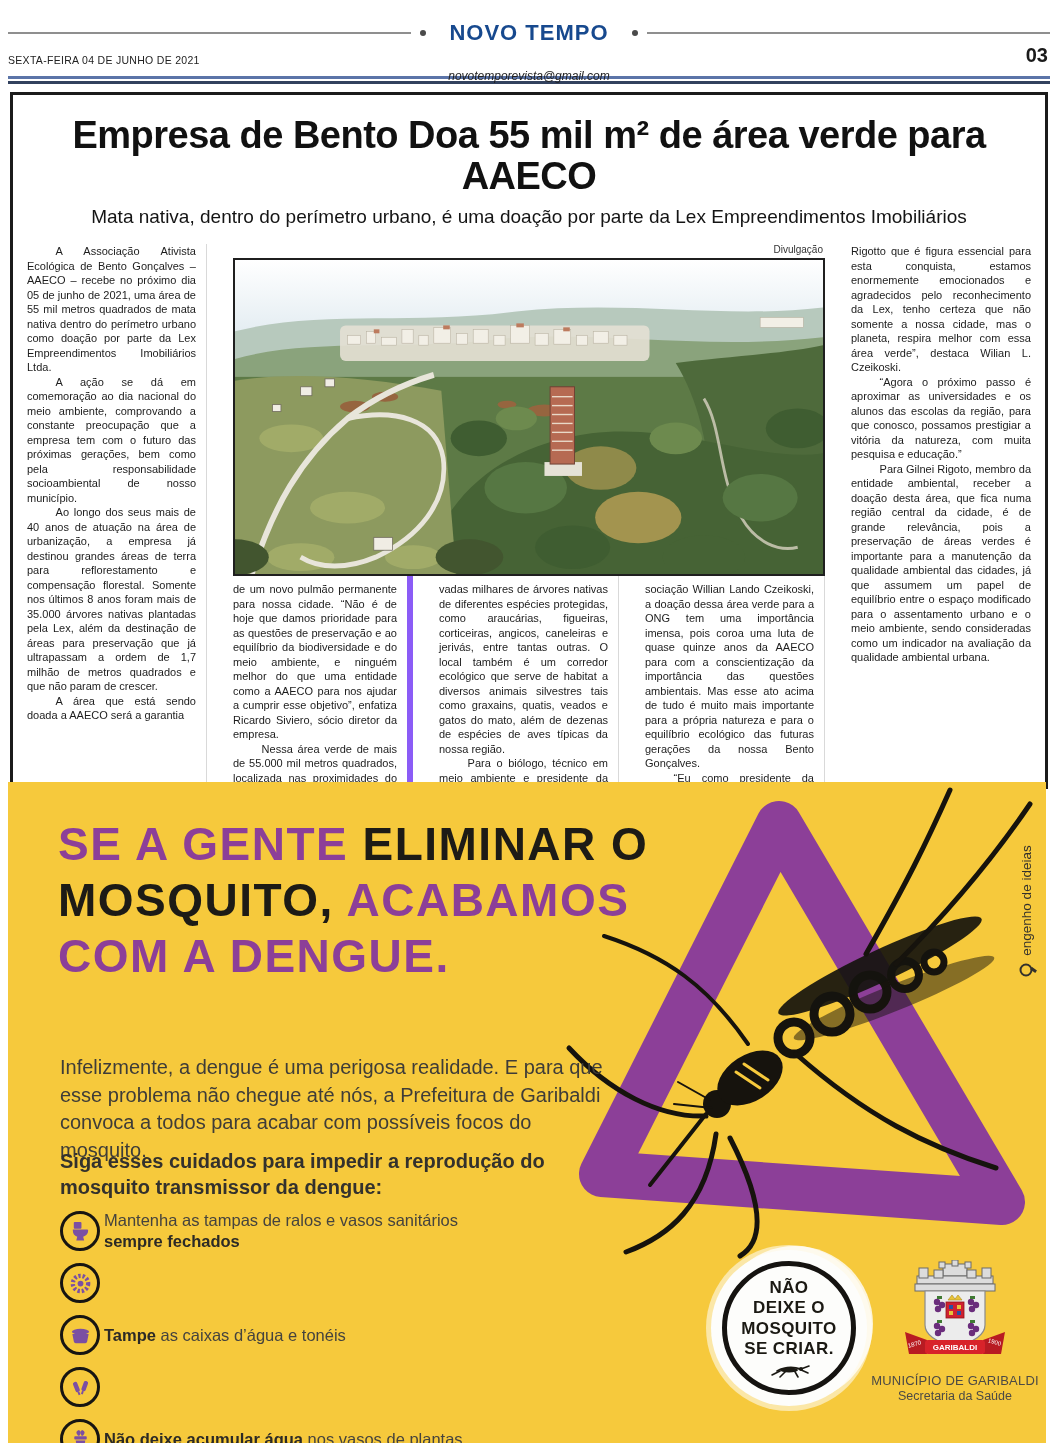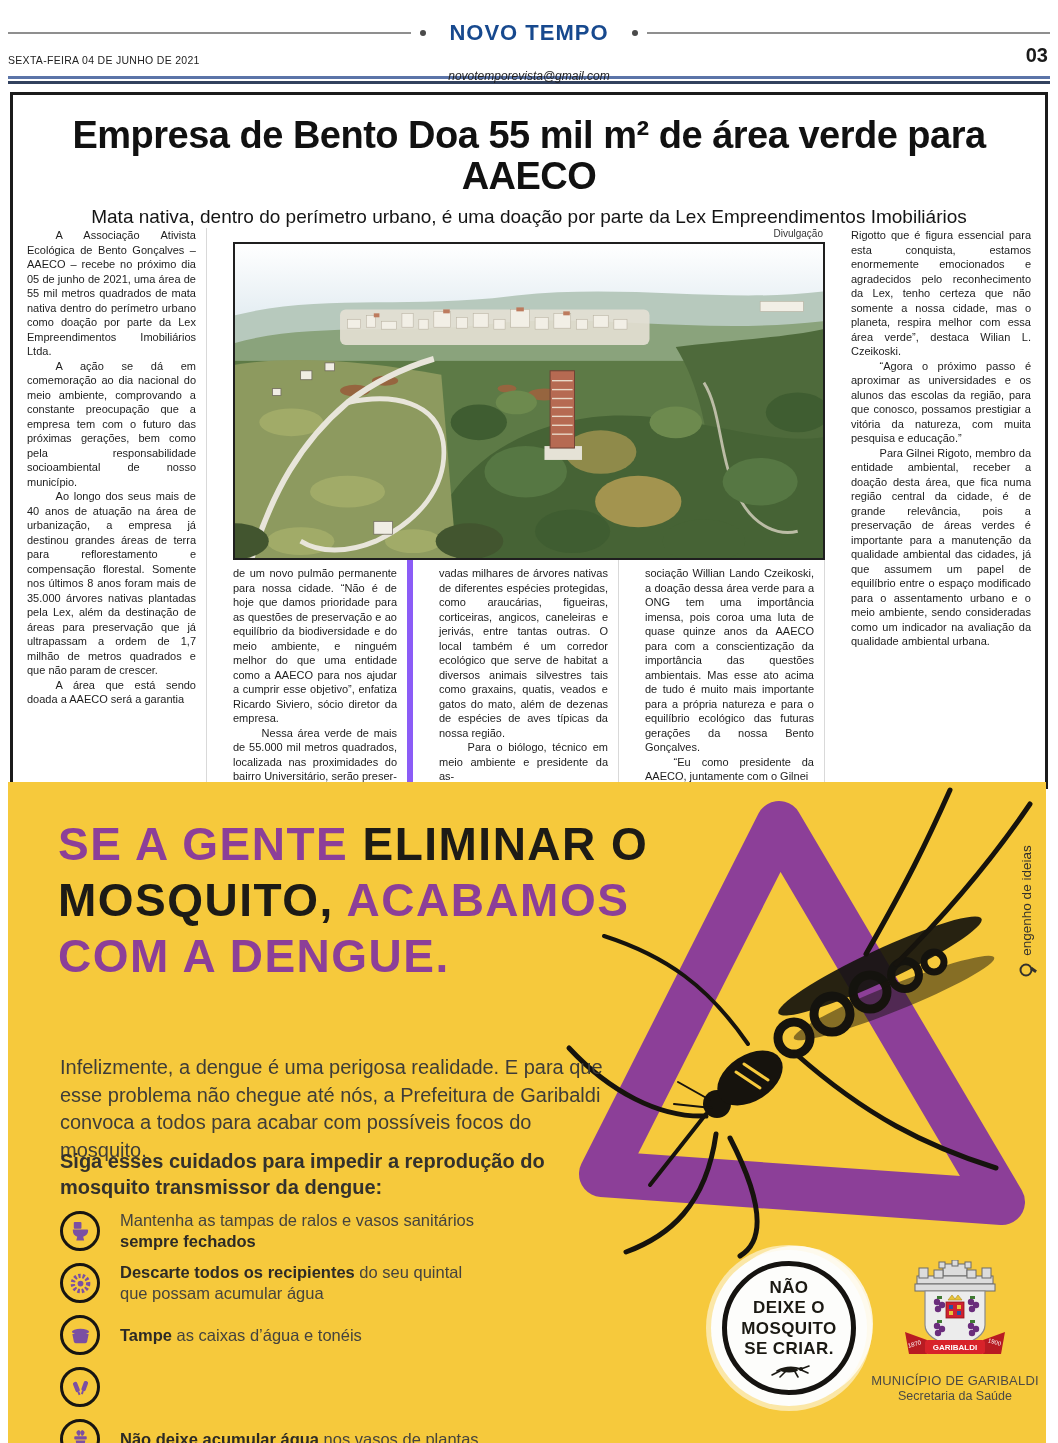--- a/index.html
+++ b/index.html
@@ -19,21 +19,21 @@
   .page-num { position:absolute; right:10px; top:-4px; font-size:20px; font-weight:bold; color:#1a1a1a; }
   .dbl-rule { margin:6px 8px 0 8px; }
   .dbl-rule .r1 { height:3px; background:#5b74a8; }
   .dbl-rule .r2 { height:2px; background:#fff; }
   .dbl-rule .r3 { height:3px; background:#32415e; }
 
   
   .article-box { margin:8px 10px 0 10px; border:3px solid #1b1b1b; height:697px; padding:12px 10px 8px 10px; background:#fff; }
   .headline { text-align:center; font-size:38px; font-weight:bold; letter-spacing:-.5px; color:#111; line-height:1.08;margin-top:8px; }
   .subhead { text-align:center; font-size:19px; color:#141414; margin-top:9px; }
-  .article-body { margin-top:0; display:grid; grid-template-columns:repeat(5,1fr); column-gap:26px;
+  .article-body { margin-top:16px; display:grid; grid-template-columns:repeat(5,1fr); column-gap:26px;
                   grid-template-rows:14px 318px auto; padding:0 4px; }
   .article-body p { font-size:11px; line-height:14.5px; text-align:justify; color:#1c1c1c; text-indent:2.6em; }
   .article-body p.noind { text-indent:0; }
   .colA { grid-column:1; grid-row:1 / span 3; border-right:1px solid #d9d9d9; padding-right:10px; }
   .colE { grid-column:5; grid-row:1 / span 3; }
   .credit { grid-column:2 / span 3; grid-row:1; text-align:right; font-size:10px; color:#333; padding-right:2px; }
   .photo-frame { grid-column:2 / span 3; grid-row:2; border:2px solid #1f1f1f; overflow:hidden; }
   .photo-frame svg { display:block; width:100%; height:100%; }
   .colB,.colC,.colD { grid-row:3; padding-top:6px; }
   .colB { grid-column:2; border-right:6px solid #8b5cf6; padding-right:10px; }
@@ -41,21 +41,21 @@
   .colD { grid-column:4; border-right:1px solid #d9d9d9; padding-right:10px; }
 
   
   .ad { position:absolute; left:8px; top:782px; width:1038px; height:661px; background:#f6c93c; overflow:hidden; }
   .ad-headline { position:absolute; left:50px; top:34px; font-weight:800; font-size:46px; line-height:1.22;
                  letter-spacing:1.5px; white-space:nowrap; }
   .hl-purple { color:#8c3f98; } .hl-black { color:#1d1b16; }
   .ad-intro { position:absolute; left:52px; top:272px; width:545px; font-size:20px; line-height:1.38; color:#3e3c38; }
   .ad-lead  { position:absolute; left:52px; top:366px; width:500px; font-size:20px; line-height:1.3; font-weight:bold; color:#33312d; }
   .ad-list { position:absolute; left:52px; top:428px; width:430px; }
-  .ad-item { display:flex; align-items:center; gap:20px; margin-bottom:10px; min-height:42px; }
+  .ad-item { display:flex; align-items:center; gap:4px; margin-bottom:10px; min-height:42px; }
   .ad-ico { flex:0 0 40px; width:40px; height:40px; border:3.5px solid #171512; border-radius:50%;
             display:flex; align-items:center; justify-content:center; background:transparent; }
   .ad-ico svg { width:23px; height:23px; }
   .ad-item-text { font-size:16.5px; line-height:1.25; color:#45433e; }
   .ad-item-text b { color:#2c2a26; }
 
   .tri-wrap { position:absolute; left:556px; top:4px; width:480px; height:470px; overflow:visible; }
   .tri-wrap svg { overflow:visible; }
 
   .badge { position:absolute; left:703px; top:468px; width:156px; height:156px; border-radius:50%; background:#fdfdfb;
@@ -275,21 +275,20 @@
         </div>
         <div class="ad-item-text"><span>Mantenha as tampas de ralos e vasos sanitários </span><b>sempre fechados</b><span></span></div>
       </div>
       <div class="ad-item">
         <div class="ad-ico">
           <svg viewBox="0 0 24 24">
               <circle cx="12" cy="12" r="8" fill="none" stroke="#7b4fa3" stroke-width="4.5" stroke-dasharray="2.4 2"></circle>
               <circle cx="12" cy="12" r="3" fill="#7b4fa3"></circle>
             </svg>
         </div>
-        <div class="ad-item-text"><span></span><b>Descarte todos os recipientes</b><span> do seu quintal que possam acumular água</span></div>
       </div>
       <div class="ad-item">
         <div class="ad-ico">
           <svg viewBox="0 0 24 24" fill="#7b4fa3">
               <ellipse cx="12" cy="8" rx="9" ry="3"></ellipse>
               <path d="M3.5,10.5 h17 l-1.6,8 a2,2 0 0 1 -2,1.5 h-9.8 a2,2 0 0 1 -2,-1.5 z"></path>
             </svg>
         </div>
         <div class="ad-item-text"><span></span><b>Tampe</b><span> as caixas d’água e tonéis</span></div>
       </div>

